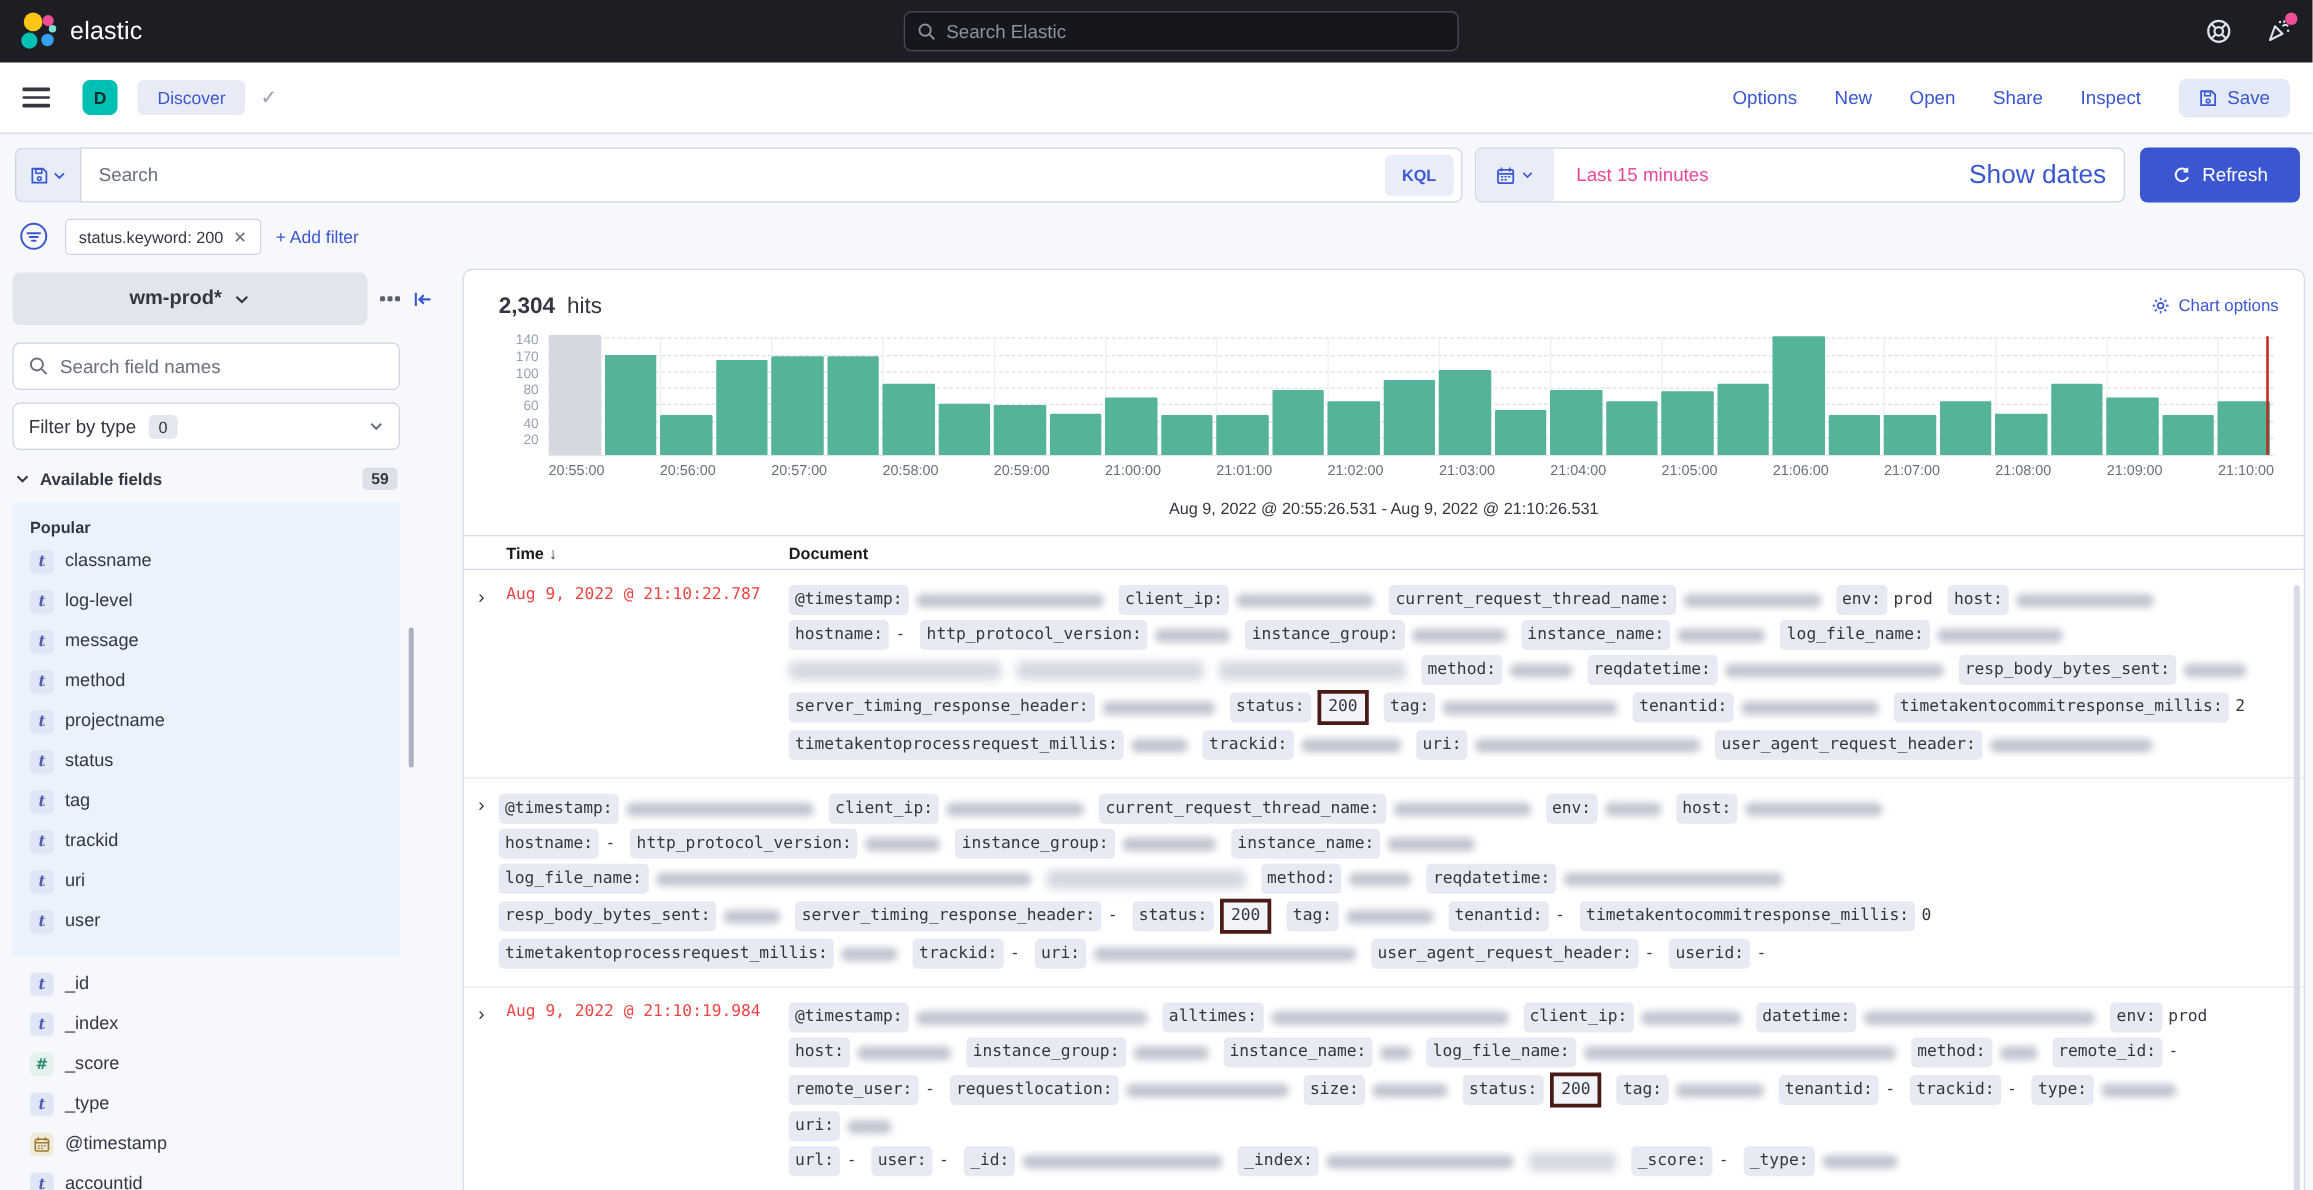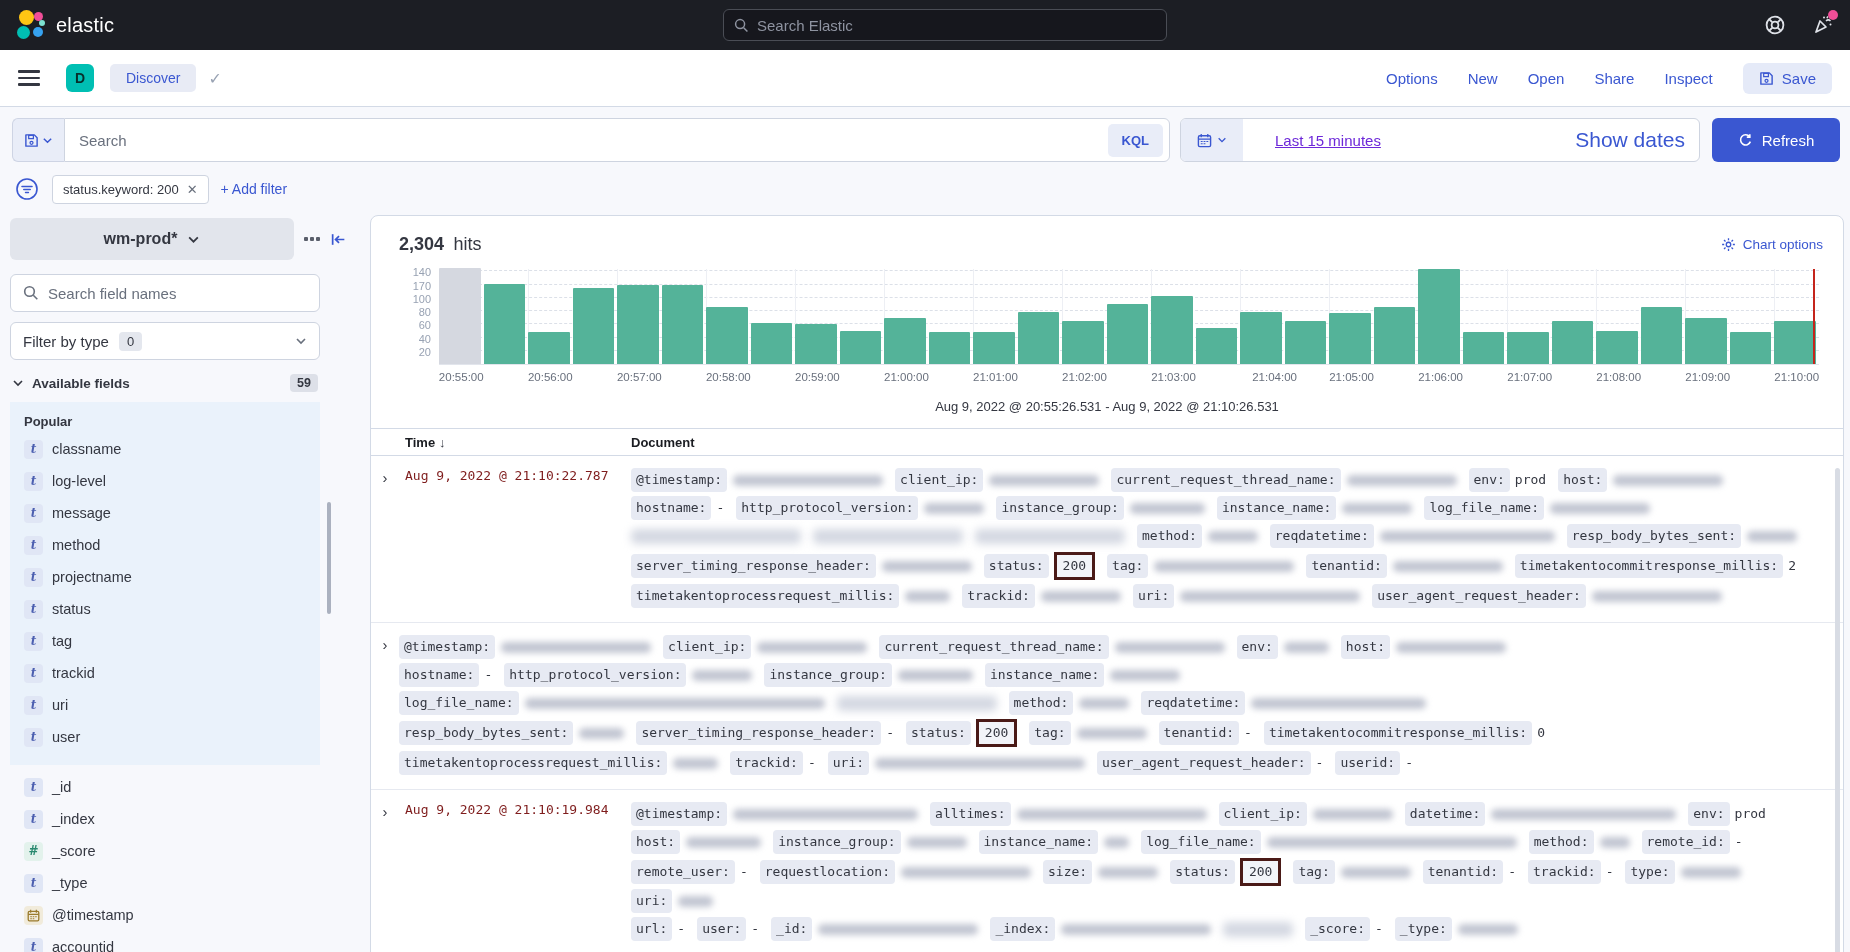--- a/index.html
+++ b/index.html
@@ -43,21 +43,21 @@
     border-radius:6px 0 0 6px; display:flex; align-items:center; justify-content:center; gap:3px; cursor:pointer; }
   .q-input { flex:1; background:#fff; border:1px solid #CED4E0; border-radius:0 6px 6px 0;
     display:flex; align-items:center; padding:0 6px 0 14px; }
   .q-input .ph { color:#69707D; font-size:15px; flex:1; }
   .kql-chip { background:#E9EDF8; color:#3A57D1; font-size:13px; font-weight:600;
     padding:9px 14px; border-radius:5px; }
   .datepicker { width:520px; margin-left:10px; border:1px solid #CED4E0; background:#fff; border-radius:6px;
     display:flex; align-items:center; overflow:hidden; }
   .dp-cal { width:62px; align-self:stretch; background:#E9EDF8; display:flex; align-items:center;
     justify-content:center; gap:5px; cursor:pointer; }
-  .dp-text { font-size:15px; color:#6d28d9; margin-left:32px;text-decoration:underline; }
+  .dp-text { font-size:15px; color:#ec4899; margin-left:18px; }
   .dp-show { margin-left:auto; margin-right:14px; color:#3A57D1; font-size:21px; cursor:pointer; }
   .refresh-btn { width:128px; margin-left:12px; background:#3A57D1; color:#fff; border-radius:6px;
     display:flex; align-items:center; justify-content:center; gap:9px; font-size:15px; font-weight:500; cursor:pointer; }
 
   
   #filter-row { position:absolute; left:14px; top:172px; height:34px; display:flex; align-items:center; gap:12px; }
   .filter-pill { display:flex; align-items:center; gap:8px; background:#fff; border:1px solid #CED4E0;
     border-radius:4px; padding:6px 10px; font-size:13px; color:#343741; cursor:pointer; }
   .filter-pill .x { color:#69707D; font-size:13px; }
   .add-filter { color:#3A57D1; font-size:14px; cursor:pointer; }
@@ -116,21 +116,21 @@
   
   .doc-table { margin-top:14px; }
   .t-hdr { display:flex; border-top:1px solid #D3DAE6; border-bottom:1px solid #D3DAE6;
     height:28px; align-items:center; font-size:13px; font-weight:700; color:#1A1C21; }
   .col-chev { width:28px; flex:0 0 auto; }
   .col-time { width:232px; flex:0 0 auto; padding-left:6px; }
   .col-doc { flex:1; }
   .sort-arrow { font-weight:400; margin-left:4px; color:#343741; }
   .t-row { display:flex; border-bottom:1px solid #E6E9F0; padding:12px 0 10px 0; }
   .row-chev { width:28px; flex:0 0 auto; text-align:center; color:#343741; font-size:15px; cursor:pointer; line-height:20px; }
-  .row-time { width:232px; flex:0 0 auto; padding-left:6px; font-size:13px; color:#7f1d1d; }
+  .row-time { width:232px; flex:0 0 auto; padding-left:6px; font-size:13px; color:#ef4444; }
   .row-doc { flex:1; padding-right:20px; }
   .doc-line { line-height:22px; margin-bottom:1px; min-height:23px; }
   .tok { display:inline-flex; align-items:center; margin-right:12px; margin-bottom:3px; vertical-align:middle; white-space:nowrap; }
   .doc-badge { background:#E7EAF3; border-radius:4px; padding:1px 5px; font-size:13px; color:#343741;
     font-family:"DejaVu Sans Mono", monospace; }
   .doc-val { margin-left:5px; font-size:13px; font-family:"DejaVu Sans Mono", monospace; color:#343741; }
   .blur-blob { display:inline-block; margin-left:6px; height:11px; border-radius:5px; background:#C2C6D2; filter:blur(3px); }
   .blur-badge { display:inline-block; height:15px; border-radius:5px; background:#D4D8E2; filter:blur(4px);
     margin-right:12px; margin-bottom:3px; vertical-align:middle; }
   .box200 { margin-left:5px; border:3px solid #4A1A17; padding:0 6px; font-size:13px;
@@ -469,21 +469,21 @@
   <div id="x-axis">
       <span style="left: 1.6129%;">20:55:00</span>
       <span style="left: 8.06452%;">20:56:00</span>
       <span style="left: 14.5161%;">20:57:00</span>
       <span style="left: 20.9677%;">20:58:00</span>
       <span style="left: 27.4194%;">20:59:00</span>
       <span style="left: 33.871%;">21:00:00</span>
       <span style="left: 40.3226%;">21:01:00</span>
       <span style="left: 46.7742%;">21:02:00</span>
       <span style="left: 53.2258%;">21:03:00</span>
-      <span style="left: 59.6774%; margin-left: 12px;">21:04:00</span>
+      <span style="left: 59.6774%;">21:04:00</span>
       <span style="left: 66.129%;">21:05:00</span>
       <span style="left: 72.5806%; text-align: right;">21:06:00</span>
       <span style="left: 79.0323%;">21:07:00</span>
       <span style="left: 85.4839%;">21:08:00</span>
       <span style="left: 91.9355%;">21:09:00</span>
       <span style="left: 98.3871%;">21:10:00</span>
     </div>
   <div class="chart-caption">Aug 9, 2022 @ 20:55:26.531 - Aug 9, 2022 @ 21:10:26.531</div>
 
   <div class="doc-table">

